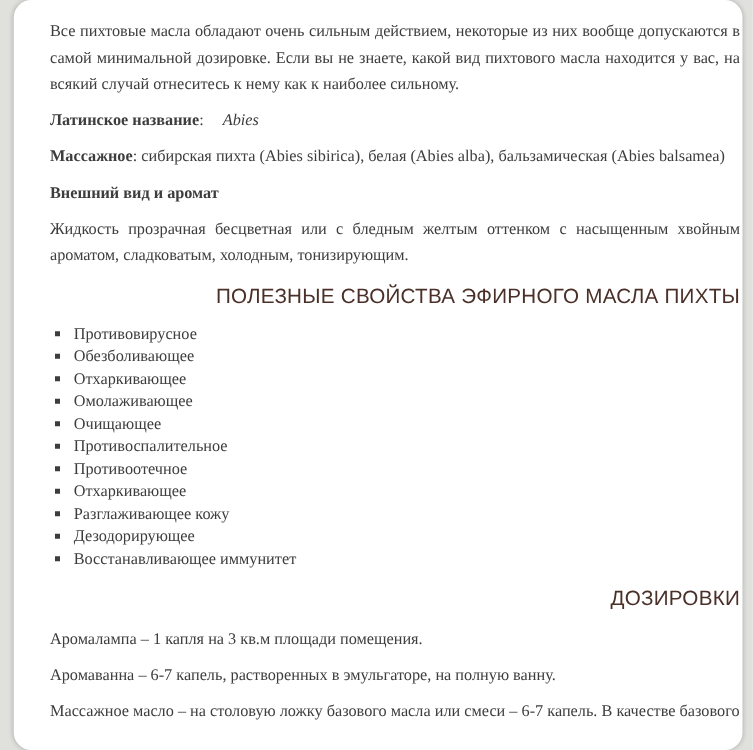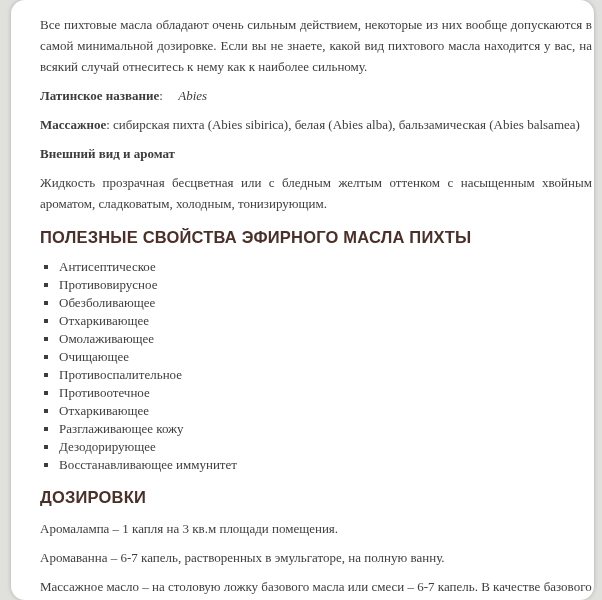--- a/index.html
+++ b/index.html
@@ -33,25 +33,26 @@
   p.single {
     text-align: left;
     white-space: nowrap;
     overflow: hidden;
   }
   strong { font-weight: bold; text-align: center; }
   em { font-style: italic; margin-left: 12px; }
   h2 {
     font-family: "Liberation Sans", "DejaVu Sans", sans-serif;
     font-size: 16.5px;
-    font-weight: 700;
+    font-weight: 400;
     color: #4a3028;
     line-height: 26px;
     margin: 10px 0 8px;
     letter-spacing: 0.2px;
+    text-align: right;
   }
   ul {
     list-style: none;
     margin: 0 0 4px;
     padding: 0 0 0 4px;
   }
   li {
     line-height: 18px;
   }
   .bullet {
@@ -74,21 +75,20 @@
 
   <p class="single"><strong>Массажное</strong><span>: сибирская пихта (Abies sibirica), белая (Abies alba), бальзамическая (Abies balsamea)</span></p>
 
   <p class="single"><strong>Внешний вид и аромат</strong></p>
 
   <p>Жидкость прозрачная бесцветная или с бледным желтым оттенком с насыщенным хвойным ароматом, сладковатым, холодным, тонизирующим.</p>
 
   <h2>ПОЛЕЗНЫЕ СВОЙСТВА ЭФИРНОГО МАСЛА ПИХТЫ</h2>
 
   <ul>
-    <li><span class="bullet"></span><span>Антисептическое</span></li>
     <li><span class="bullet"></span><span>Противовирусное</span></li>
     <li><span class="bullet"></span><span>Обезболивающее</span></li>
     <li><span class="bullet"></span><span>Отхаркивающее</span></li>
     <li><span class="bullet"></span><span>Омолаживающее</span></li>
     <li><span class="bullet"></span><span>Очищающее</span></li>
     <li><span class="bullet"></span><span>Противоспалительное</span></li>
     <li><span class="bullet"></span><span>Противоотечное</span></li>
     <li><span class="bullet"></span><span>Отхаркивающее</span></li>
     <li><span class="bullet"></span><span>Разглаживающее кожу</span></li>
     <li><span class="bullet"></span><span>Дезодорирующее</span></li>

